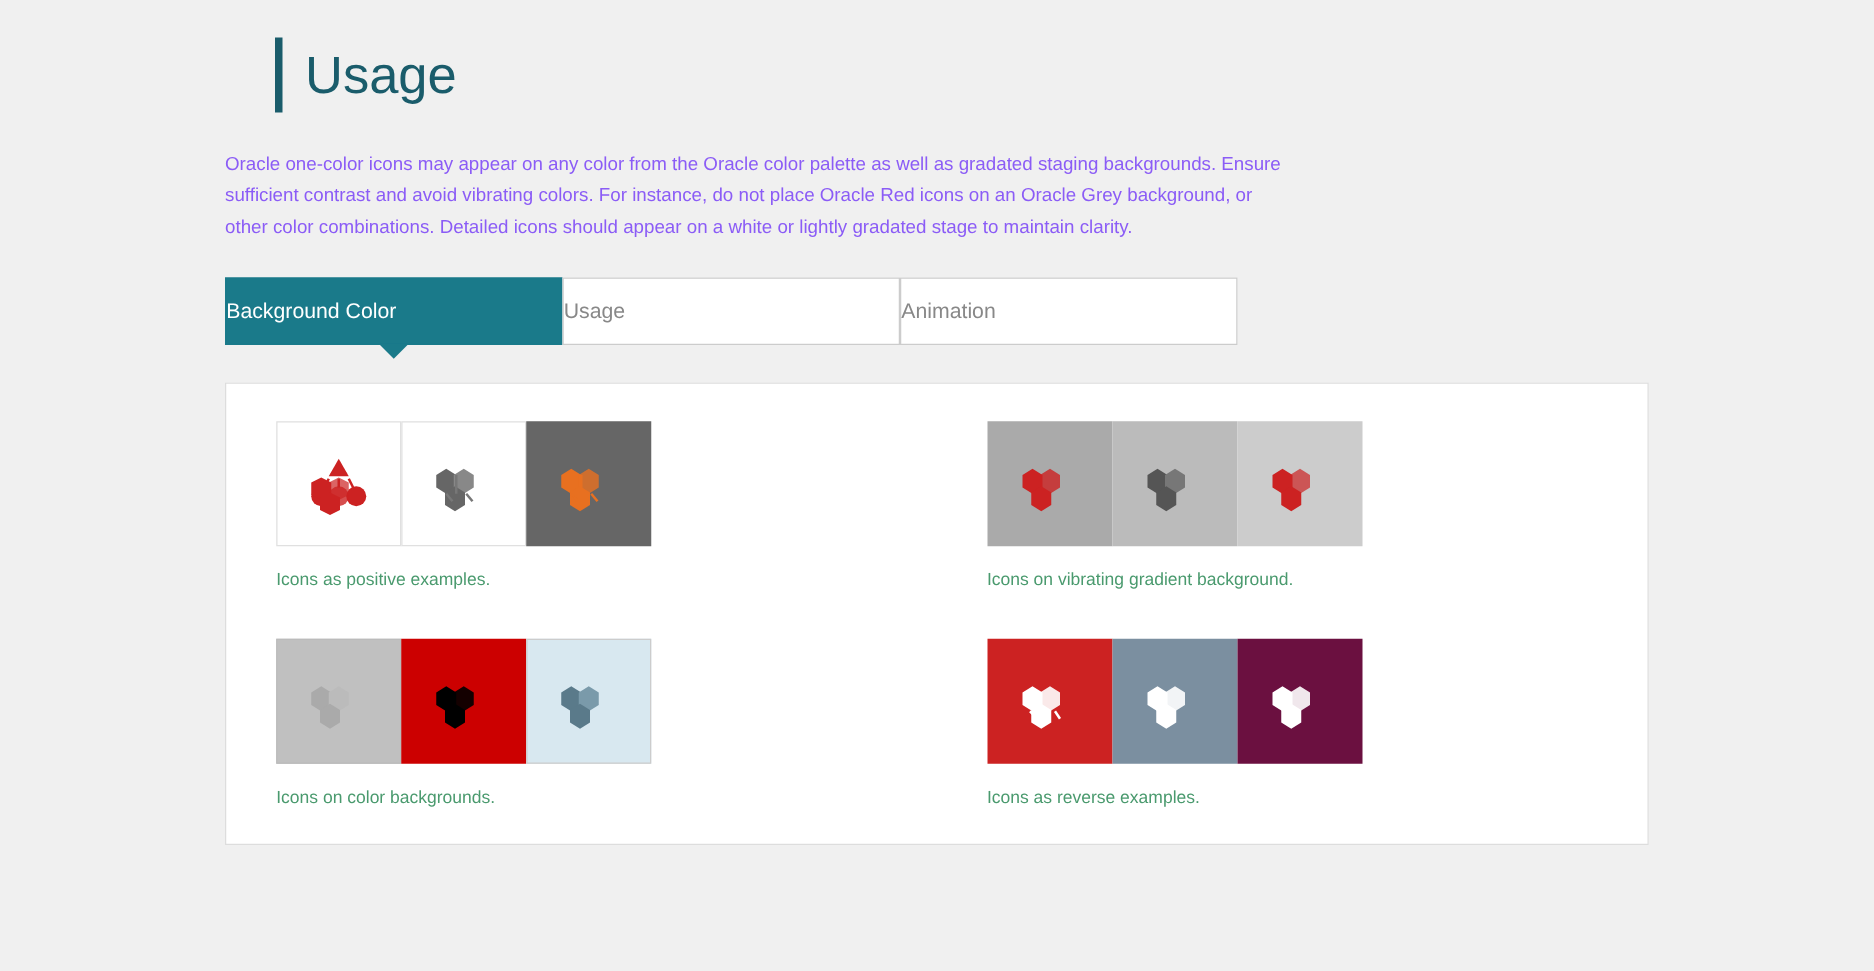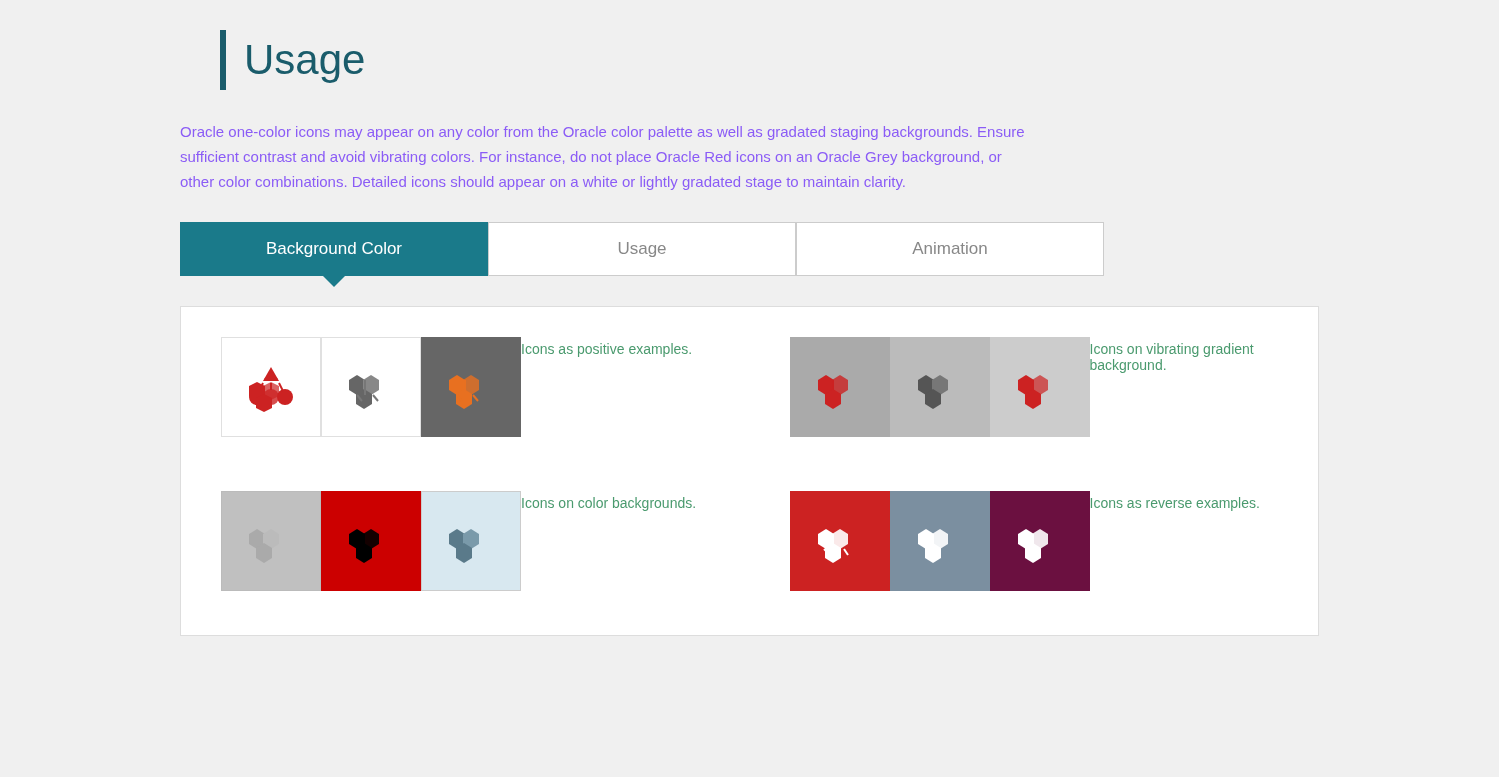--- a/index.html
+++ b/index.html
@@ -38,29 +38,29 @@
       margin-bottom: 28px;
       max-width: 860px;
     }
     .tabs-row {
       display: flex;
       gap: 0;
       margin-bottom: 30px;
     }
     .tab-btn {
       padding: 16px 0;
-      width: 308px;
+      width: 270px;
       font-size: 17px;
       font-weight: 400;
       cursor: pointer;
       border: 1.5px solid #ccc;
       background: #fff;
       color: #888;
       position: relative;
-      text-align: center;
+      text-align: left;
     }
     .tab-btn.active {
       background: #1a7a8a;
       color: #fff;
       border-color: #1a7a8a;
     }
     .tab-btn.active::after {
       content: '';
       position: absolute;
       bottom: -12px;
@@ -76,20 +76,21 @@
       padding: 30px 40px;
       margin-top: 8px;
     }
     .examples-grid {
       display: grid;
       grid-template-columns: 1fr 1fr;
       gap: 40px 80px;
     }
     .example-group {
       display: flex;
+      flex-direction: column;
       align-items: flex-start;
     }
     .icon-row {
       display: flex;
       gap: 0;
       margin-bottom: 14px;
     }
     .icon-cell {
       width: 100px;
       height: 100px;

